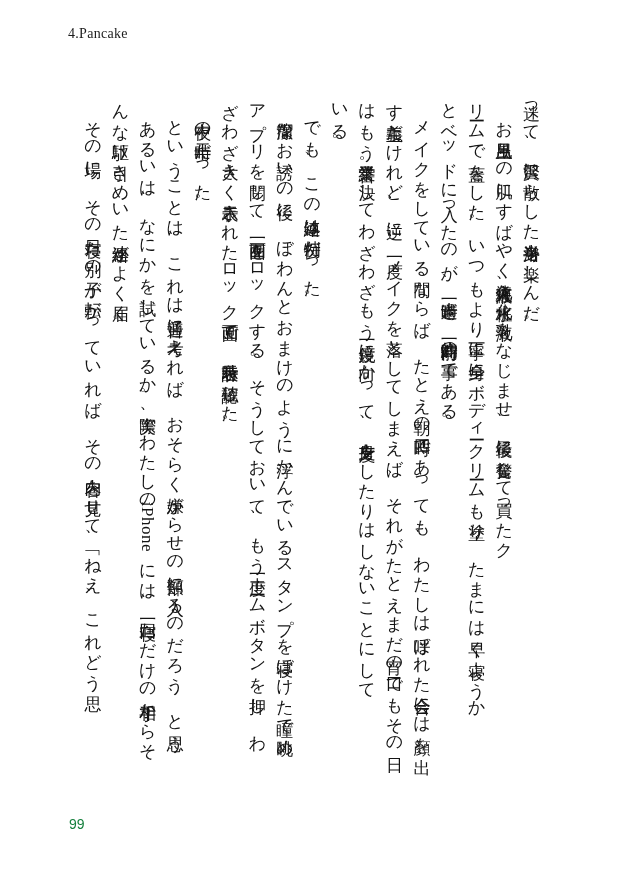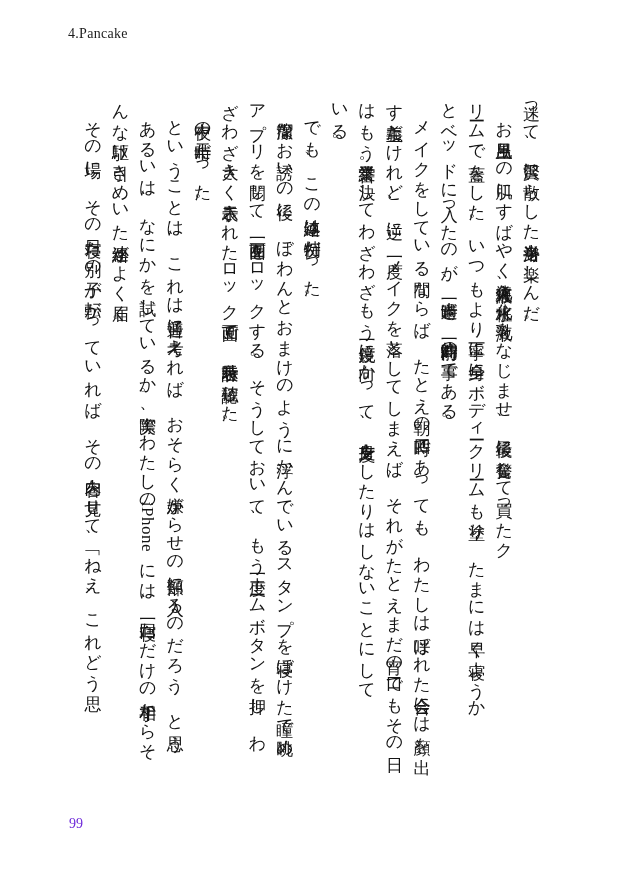--- a/index.html
+++ b/index.html
@@ -23,22 +23,22 @@
     color: #1c1c1c;
     font-family: "Liberation Serif", serif;
     text-align: center;
   }
 
   .page-number {
     position: absolute;
     left: 69px;
     top: 816px;
     font-size: 14px;
-    color: #6d28d9;
-    font-family: Liberation Serif, serif;
+    color: #15803d;
+    font-family: Liberation Sans, sans-serif;
   }
 
   .vertical-text {
     position: absolute;
     top: 92px;
     right: 76px;
     height: 716px;
     writing-mode: vertical-rl;
     -webkit-writing-mode: vertical-rl;
     text-orientation: mixed;

